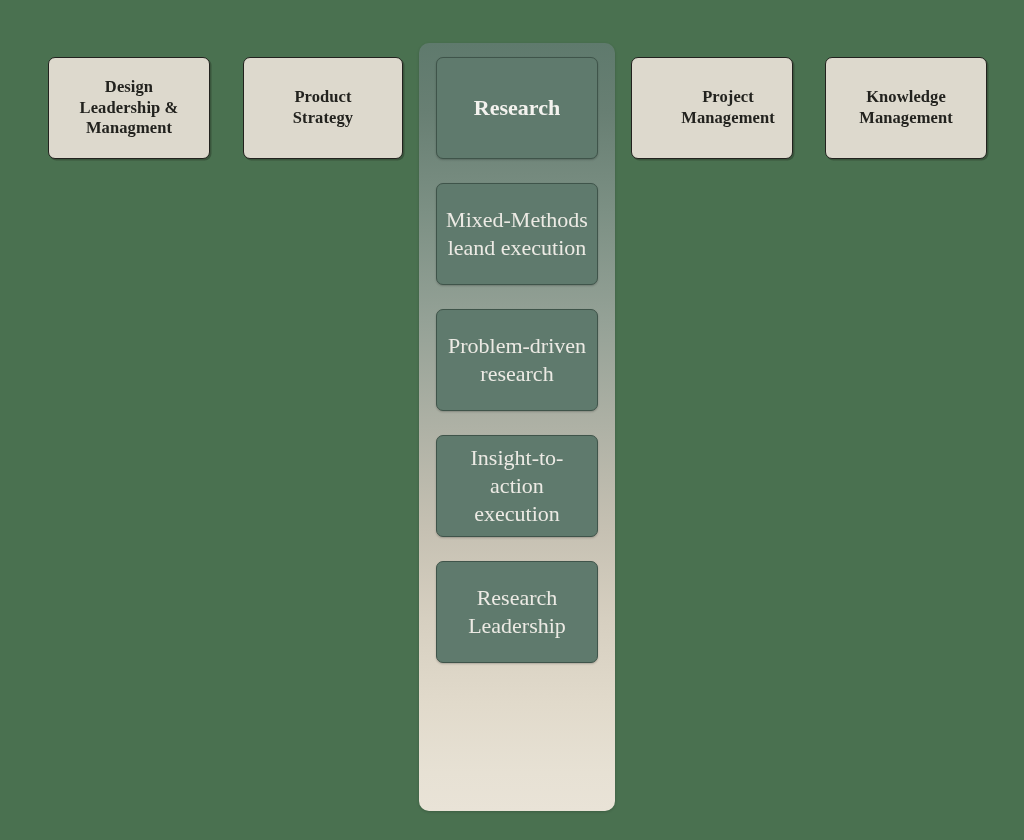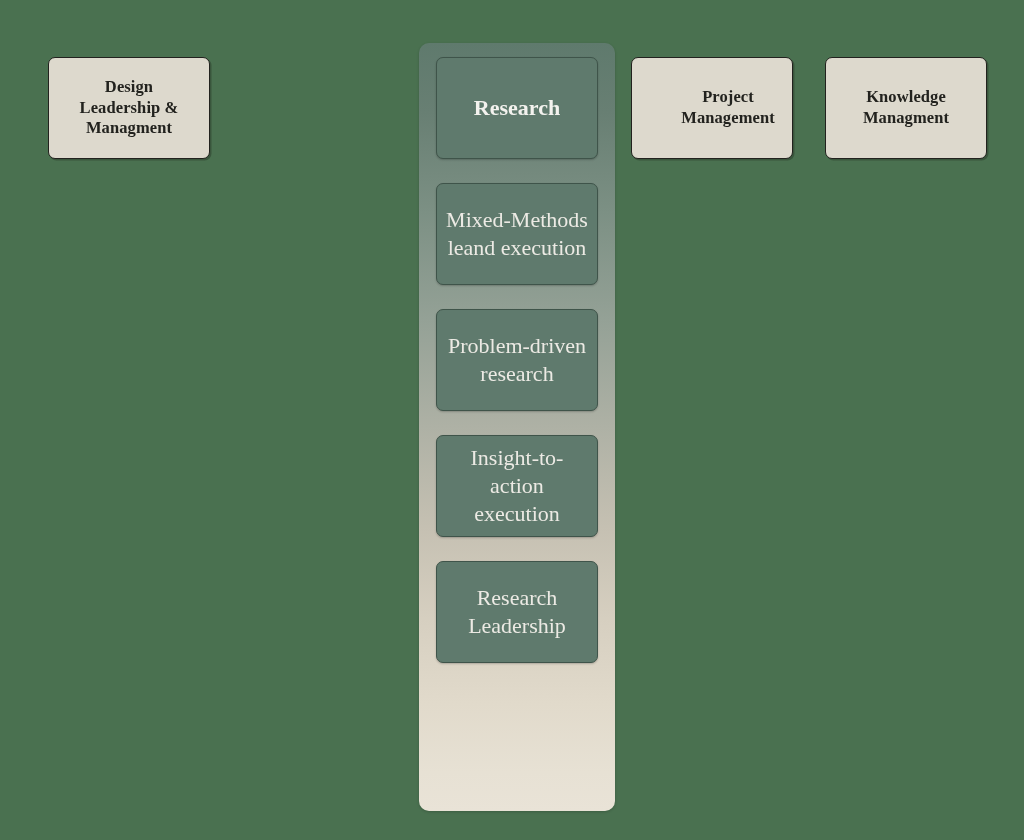--- a/index.html
+++ b/index.html
@@ -129,29 +129,33 @@
 <div class="canvas">
 
   <div class="top-row">
 
     <div class="pillar-card pc-0">
       <span class="label">Design
 Leadership &amp;
 Managment</span>
     </div>
 
+    <div class="pillar-card pc-1">
+      <span class="label">Product
+Strategy</span>
+    </div>
 
     <div class="pillar-card pc-2">
       <span class="label">Project
 Management</span>
     </div>
 
     <div class="pillar-card pc-3">
       <span class="label">Knowledge
-Managment</span>
+Management</span>
     </div>
 
   </div>
 
   <div class="column-wrap">
     <div class="column-inner">
 
       <div class="node-card is-primary nc-0">
         <span class="label">Research</span>
       </div>

